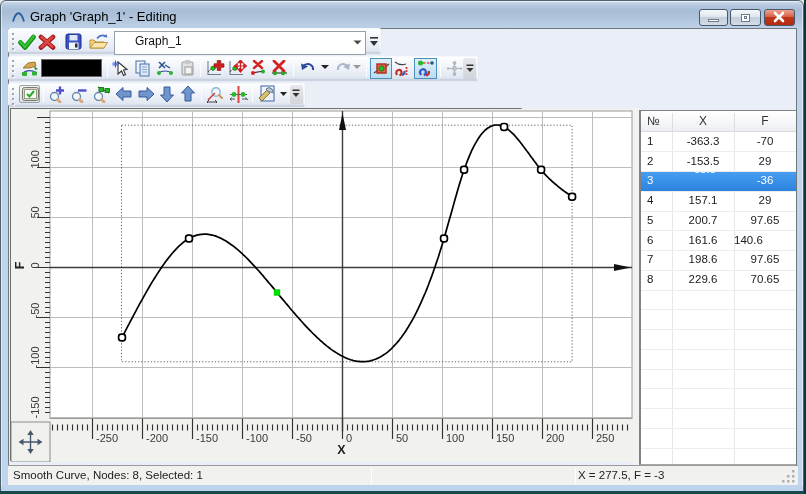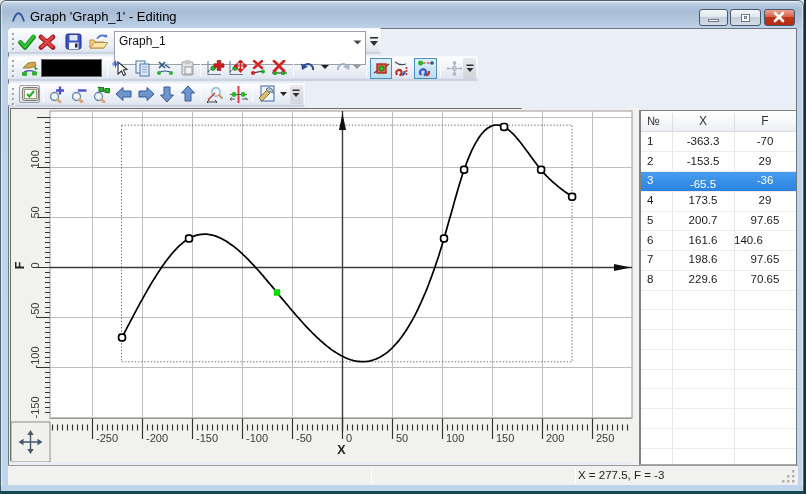--- a/index.html
+++ b/index.html
@@ -52,21 +52,21 @@
     <rect x="4.5" y="2" width="8" height="5.5" fill="#dfe7f2"></rect>
     <rect x="4" y="9.5" width="9.5" height="6.5" fill="#f5f6fa"></rect>
     <rect x="10" y="10.5" width="2.5" height="4" fill="#2a2a34"></rect>
   </svg>
 <svg style="position:absolute;left:88px;top:32px" width="21" height="19" viewBox="0 0 21 19">
     <path d="M2,8 L2,16 L16,16 L16,10 L8,10 L6,8 Z" fill="#f5d184" stroke="#b8923c" stroke-width="1"></path>
     <path d="M2,16 L6,10.5 L19.5,10.5 L16,16 Z" fill="#fae3a8" stroke="#b8923c" stroke-width="1"></path>
     <path d="M9,6.5 Q13,1.5 18,4.5" stroke="#4a72c8" stroke-width="1.7" fill="none"></path>
     <path d="M19.5,5.5 l-4,-0.5 l2.8,-3 z" fill="#4a72c8"></path>
   </svg>
-<div style="position:absolute;left:114px;top:31px;width:252px;height:34px;background:#fff;border:1px solid #9aa0a8;font:12px 'Liberation Sans',sans-serif;color:#111;line-height:18px;padding-left:4px">Graph_1</div>
+<div style="position:absolute;left:114px;top:31px;width:252px;height:24px;background:#fff;border:1px solid #9aa0a8;font:12px 'Liberation Sans',sans-serif;color:#111;line-height:18px;padding-left:20px">Graph_1</div>
 <svg style="position:absolute;left:353px;top:40px" width="9" height="5" viewBox="0 0 9 5">
     <path d="M0.5,0.5 L8.5,0.5 L4.5,4.5 Z" fill="#4a4a4a"></path>
   </svg>
 <svg style="position:absolute;left:369px;top:36px" width="10" height="12" viewBox="0 0 10 12">
     <rect x="1" y="1" width="8" height="1.6" fill="#333"></rect>
     <path d="M1,5 L9,5 L5,10 Z" fill="#333"></path>
   </svg>
 <div style="position:absolute;left:12px;top:60px;width:2px;height:2px;background:#9aa4b2;box-shadow:1px 1px 0 #fff"></div>
 <div style="position:absolute;left:12px;top:65px;width:2px;height:2px;background:#9aa4b2;box-shadow:1px 1px 0 #fff"></div>
 <div style="position:absolute;left:12px;top:70px;width:2px;height:2px;background:#9aa4b2;box-shadow:1px 1px 0 #fff"></div>
@@ -342,41 +342,42 @@
 <div style="position:absolute;left:0;top:316.8px;width:155px;height:1px;background:#ececec"></div>
 <div style="position:absolute;left:0;top:336.5px;width:155px;height:1px;background:#ececec"></div>
 <div style="position:absolute;left:0;top:60.5px;width:155px;height:19.8px;background:linear-gradient(#469df0,#2c83de)"></div>
 <div class="td" style="left:6px;top:23.7px;color:#1a1a1a">1</div>
 <div class="td" style="left:31px;top:23.7px;width:62px;text-align:center;color:#1a1a1a">-363.3</div>
 <div class="td" style="left:93px;top:23.7px;width:62px;text-align:center;color:#1a1a1a">-70</div>
 <div class="td" style="left:6px;top:43.5px;color:#1a1a1a">2</div>
 <div class="td" style="left:31px;top:43.5px;width:62px;text-align:center;color:#1a1a1a">-153.5</div>
 <div class="td" style="left:93px;top:43.5px;width:62px;text-align:center;color:#1a1a1a">29</div>
 <div class="td" style="left:6px;top:63.2px;color:#fff">3</div>
-<div class="td" style="left:31px;top:67px;width:62px;text-align:center;color:#fff">-65.5</div>
+<div class="td" style="left:31px;top:52px;width:62px;text-align:center;color:#fff">-65.5</div>
 <div class="td" style="left:93px;top:63.2px;width:62px;text-align:center;color:#fff">-36</div>
 <div class="td" style="left:6px;top:83.0px;color:#1a1a1a">4</div>
-<div class="td" style="left:31px;top:83.0px;width:62px;text-align:center;color:#1a1a1a">173.5</div>
+<div class="td" style="left:31px;top:83.0px;width:62px;text-align:center;color:#1a1a1a">157.1</div>
 <div class="td" style="left:93px;top:83.0px;width:62px;text-align:center;color:#1a1a1a">29</div>
 <div class="td" style="left:6px;top:102.7px;color:#1a1a1a">5</div>
 <div class="td" style="left:31px;top:102.7px;width:62px;text-align:center;color:#1a1a1a">200.7</div>
 <div class="td" style="left:93px;top:102.7px;width:62px;text-align:center;color:#1a1a1a">97.65</div>
 <div class="td" style="left:6px;top:122.5px;color:#1a1a1a">6</div>
 <div class="td" style="left:31px;top:122.5px;width:62px;text-align:center;color:#1a1a1a">161.6</div>
 <div class="td" style="left:93px;top:122.5px;width:62px;text-align:left;color:#1a1a1a">140.6</div>
 <div class="td" style="left:6px;top:142.2px;color:#1a1a1a">7</div>
 <div class="td" style="left:31px;top:142.2px;width:62px;text-align:center;color:#1a1a1a">198.6</div>
 <div class="td" style="left:93px;top:142.2px;width:62px;text-align:center;color:#1a1a1a">97.65</div>
 <div class="td" style="left:6px;top:161.9px;color:#1a1a1a">8</div>
 <div class="td" style="left:31px;top:161.9px;width:62px;text-align:center;color:#1a1a1a">229.6</div>
 <div class="td" style="left:93px;top:161.9px;width:62px;text-align:center;color:#1a1a1a">70.65</div>
 </div>
 <div style="position:absolute;left:8px;top:465px;width:790px;height:20px;background:#f1f1ef;border-top:1px solid #9a9a9a">
 <div style="position:absolute;left:363px;top:2px;width:1px;height:16px;background:#c8c8c8;border-right:1px solid #fff"></div>
 <div style="position:absolute;left:567px;top:2px;width:1px;height:16px;background:#c8c8c8;border-right:1px solid #fff"></div>
+<div style="position:absolute;left:5px;top:3px;font:11.5px 'Liberation Sans',sans-serif;color:#222">Smooth Curve, Nodes: 8, Selected: 1</div>
 <div style="position:absolute;left:570px;top:3px;font:11.5px 'Liberation Sans',sans-serif;color:#222">X = 277.5, F = -3</div>
 <svg style="position:absolute;right:2px;bottom:1px" width="14" height="14">
       <g fill="#b0b0ac">
         <rect x="10" y="10" width="2.5" height="2.5"></rect>
         <rect x="10" y="5" width="2.5" height="2.5"></rect>
         <rect x="10" y="0" width="2.5" height="2.5"></rect>
         <rect x="5" y="10" width="2.5" height="2.5"></rect>
         <rect x="5" y="5" width="2.5" height="2.5"></rect>
         <rect x="0" y="10" width="2.5" height="2.5"></rect>
       </g>

